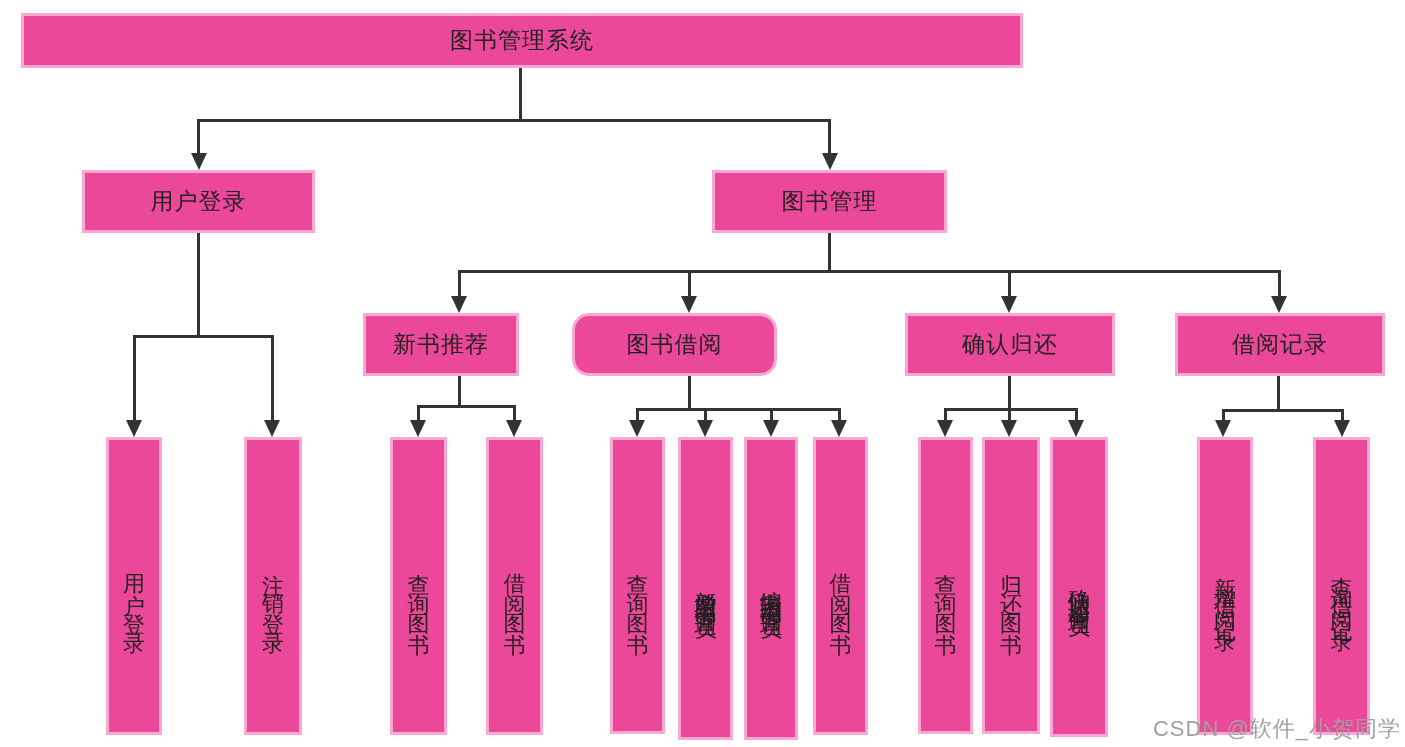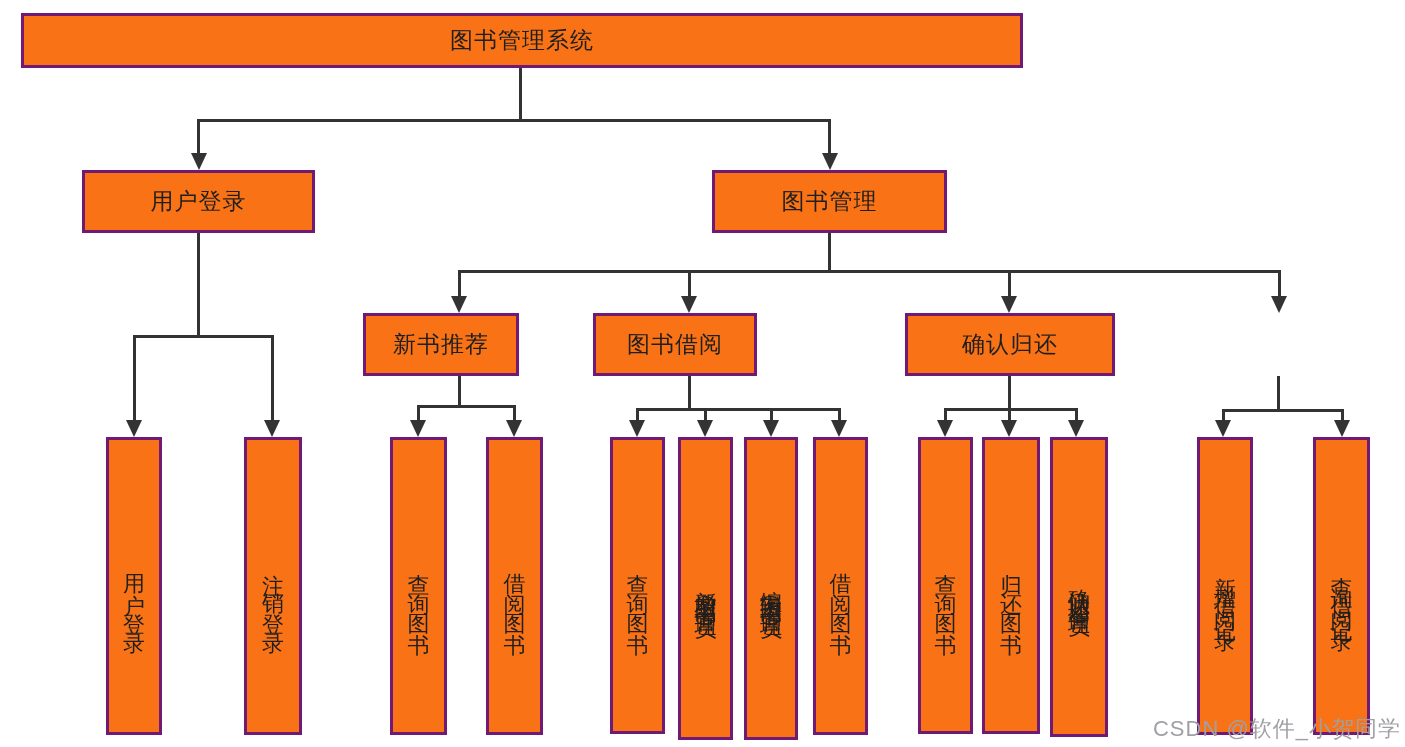--- a/index.html
+++ b/index.html
@@ -1,21 +1,21 @@
 <!DOCTYPE html>
 <html><head>
 <meta charset="utf-8">
 <style>
   html,body{margin:0;padding:0;background:#fff;}
   #canvas{
     position:relative;width:1405px;height:747px;background:#ffffff;
     font-family:"Liberation Sans","DejaVu Sans",sans-serif;color:#1f1f1f;overflow:hidden;
   }
   .box{
-    position:absolute;box-sizing:border-box;border:3px solid #701a75;background:#f97316;
+    position:absolute;box-sizing:border-box;border:3px solid #f9a8d4;background:#ec4899;
     display:flex;align-items:center;justify-content:center;text-align:center;
   }
   .hbox{font-size:23px;letter-spacing:1px;}
   .col{font-size:22px;}
   .vt{writing-mode:vertical-rl;text-orientation:mixed;line-height:1;white-space:nowrap;}
   .ls4{letter-spacing:20px;padding-top:20px;}
   .ls6{letter-spacing:11px;padding-top:11px;}
   .ls9{letter-spacing:4px;padding-top:4px;}
   .hl,.vl{position:absolute;background:#333333;}
   .hl{height:3px;}
@@ -27,21 +27,21 @@
   }
   #watermark{
     position:absolute;right:4px;bottom:3px;font-size:22px;color:#9fa0a4;
     letter-spacing:1px;white-space:nowrap;margin-left:7px;
   }
   
   #n-root{left:21px;top:13px;width:1002px;height:55px;}
   #n-user-login{left:82px;top:170px;width:233px;height:63px;}
   #n-book-mgmt{left:712px;top:170px;width:235px;height:63px;}
   #n-new-rec{left:363px;top:313px;width:156px;height:63px;}
-  #n-book-borrow{left:593px;top:313px;width:164px;height:63px;}
+  #n-book-borrow{left:572px;top:313px;width:205px;height:63px;border-radius:17px;}
   #n-cur-borrow{left:905px;top:313px;width:210px;height:63px;}
   #n-borrow-rec{left:1175px;top:313px;width:210px;height:63px;}
   #n-ul-login{left:106px;top:437px;width:56px;height:298px;}
   #n-ul-logout{left:244px;top:437px;width:58px;height:298px;}
   #n-nb-query{left:390px;top:437px;width:57px;height:298px;}
   #n-nb-borrow{left:486px;top:437px;width:57px;height:298px;}
   #n-bb-query{left:610px;top:437px;width:55px;height:297px;}
   #n-bb-add{left:678px;top:437px;width:55px;height:303px;}
   #n-bb-edit{left:744px;top:437px;width:54px;height:303px;}
   #n-bb-borrow{left:813px;top:437px;width:55px;height:298px;}
@@ -68,20 +68,23 @@
   </div>
 
   <div class="box hbox" id="n-new-rec">
     <span>新书推荐</span>
   </div>
   <div class="box hbox" id="n-book-borrow">
     <span>图书借阅</span>
   </div>
   <div class="box hbox" id="n-cur-borrow">
     <span>确认归还</span>
+  </div>
+  <div class="box hbox" id="n-borrow-rec">
+    <span>借阅记录</span>
   </div>
 
   <div class="box col" id="n-ul-login">
     <span class="vt ls4">用户登录</span>
   </div>
   <div class="box col" id="n-ul-logout">
     <span class="vt ls4">注销登录</span>
   </div>
 
   <div class="box col" id="n-nb-query">

